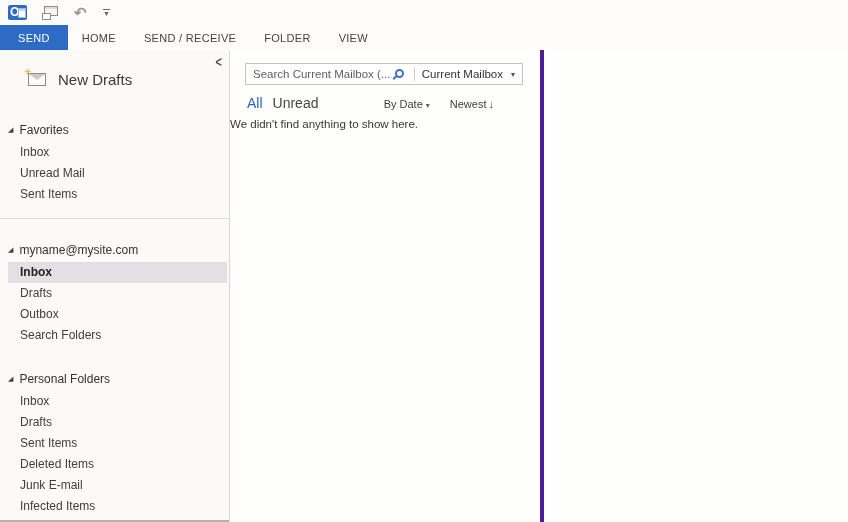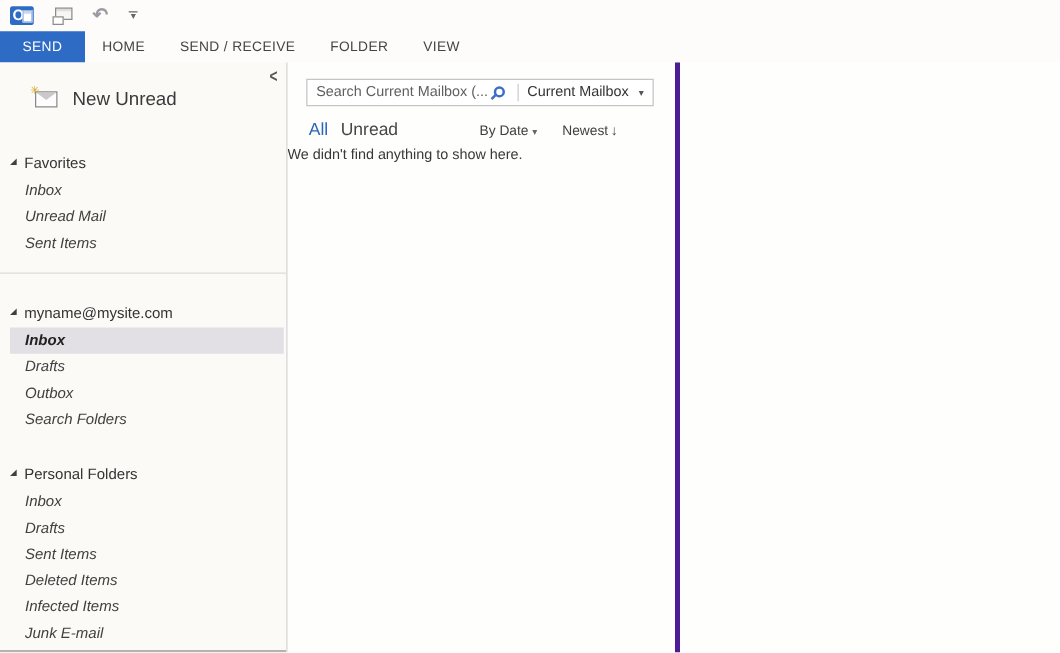--- a/index.html
+++ b/index.html
@@ -36,21 +36,21 @@
   .new-email-row { margin-top:15px; height:28px; display:flex; align-items:center; padding-left:28px; gap:12px;
     font-size:15px; color:#3a3a3a; cursor:default; }
   .ne-icon { position:relative; width:18px; height:13px; border:1px solid #8a8a8a; background:#fdfdfd; }
   .ne-icon::before { content:""; position:absolute; left:0; top:0; border-left:8px solid transparent;
     border-right:8px solid transparent; border-top:6px solid #c9c9c9; }
   .ne-spark { position:absolute; left:-5px; top:-6px; color:#d8a827; font-size:9px; line-height:9px; }
   .folder-sections { margin-top:24px; }
   .sec-header { height:25px; display:flex; align-items:center; gap:6px; padding-left:8px; font-size:12px; color:#333; cursor:default; }
   .tri { font-size:7px; color:#404040; line-height:7px; }
   .item { height:21px; line-height:21px; margin-left:8px; margin-right:2px; padding-left:12px;
-    font-size:12px; color:#404040; cursor:default;font-style:italic; }
+    font-size:12px; color:#404040; cursor:default; }
   .item.selected { background:#e2e0e4; color:#222; font-weight:bold; }
   .item.italic { }
   .side-divider { height:1px; background:#dcdcdc; margin:13px 0 18px 0; }
   .section + .section { margin-top:20px; }
 
   
   .list-pane { width:314px; border-right:4px solid #4c1d95; background:#fefefd; }
   .search-row { padding:13px 0 0 15px; }
   .search-box { width:278px; height:22px; border:1px solid #c5c5c5; background:#fff; display:flex;
     align-items:center; padding:0 7px; }
@@ -102,21 +102,21 @@
   </div>
 
 <div class="main">
 
   <div class="sidebar">
     <span class="collapse">&lt;</span>
     <div class="new-email-row">
       <span class="ne-icon">
         <span class="ne-spark">✳</span>
       </span>
-      <span>New Unread</span>
+      <span>New Drafts</span>
     </div>
     <div class="folder-sections">
         <div class="section">
           <div class="sec-header">
             <span class="tri">◢</span>
             <span>Favorites</span>
           </div>
           <div class="item">Inbox</div>
           <div class="item italic">Unread Mail</div>
           <div class="item">Sent Items</div>
@@ -134,22 +134,22 @@
         </div>
         <div class="section">
           <div class="sec-header">
             <span class="tri">◢</span>
             <span>Personal Folders</span>
           </div>
           <div class="item">Inbox</div>
           <div class="item">Drafts</div>
           <div class="item">Sent Items</div>
           <div class="item">Deleted Items</div>
+          <div class="item">Junk E-mail</div>
           <div class="item">Infected Items</div>
-          <div class="item">Junk E-mail</div>
         </div>
       </div>
   </div>
 
   <div class="list-pane">
     <div class="search-row">
       <div class="search-box">
         <span class="search-placeholder">Search Current Mailbox (...</span>
         <span class="mag"></span>
         <span class="vsep"></span>

